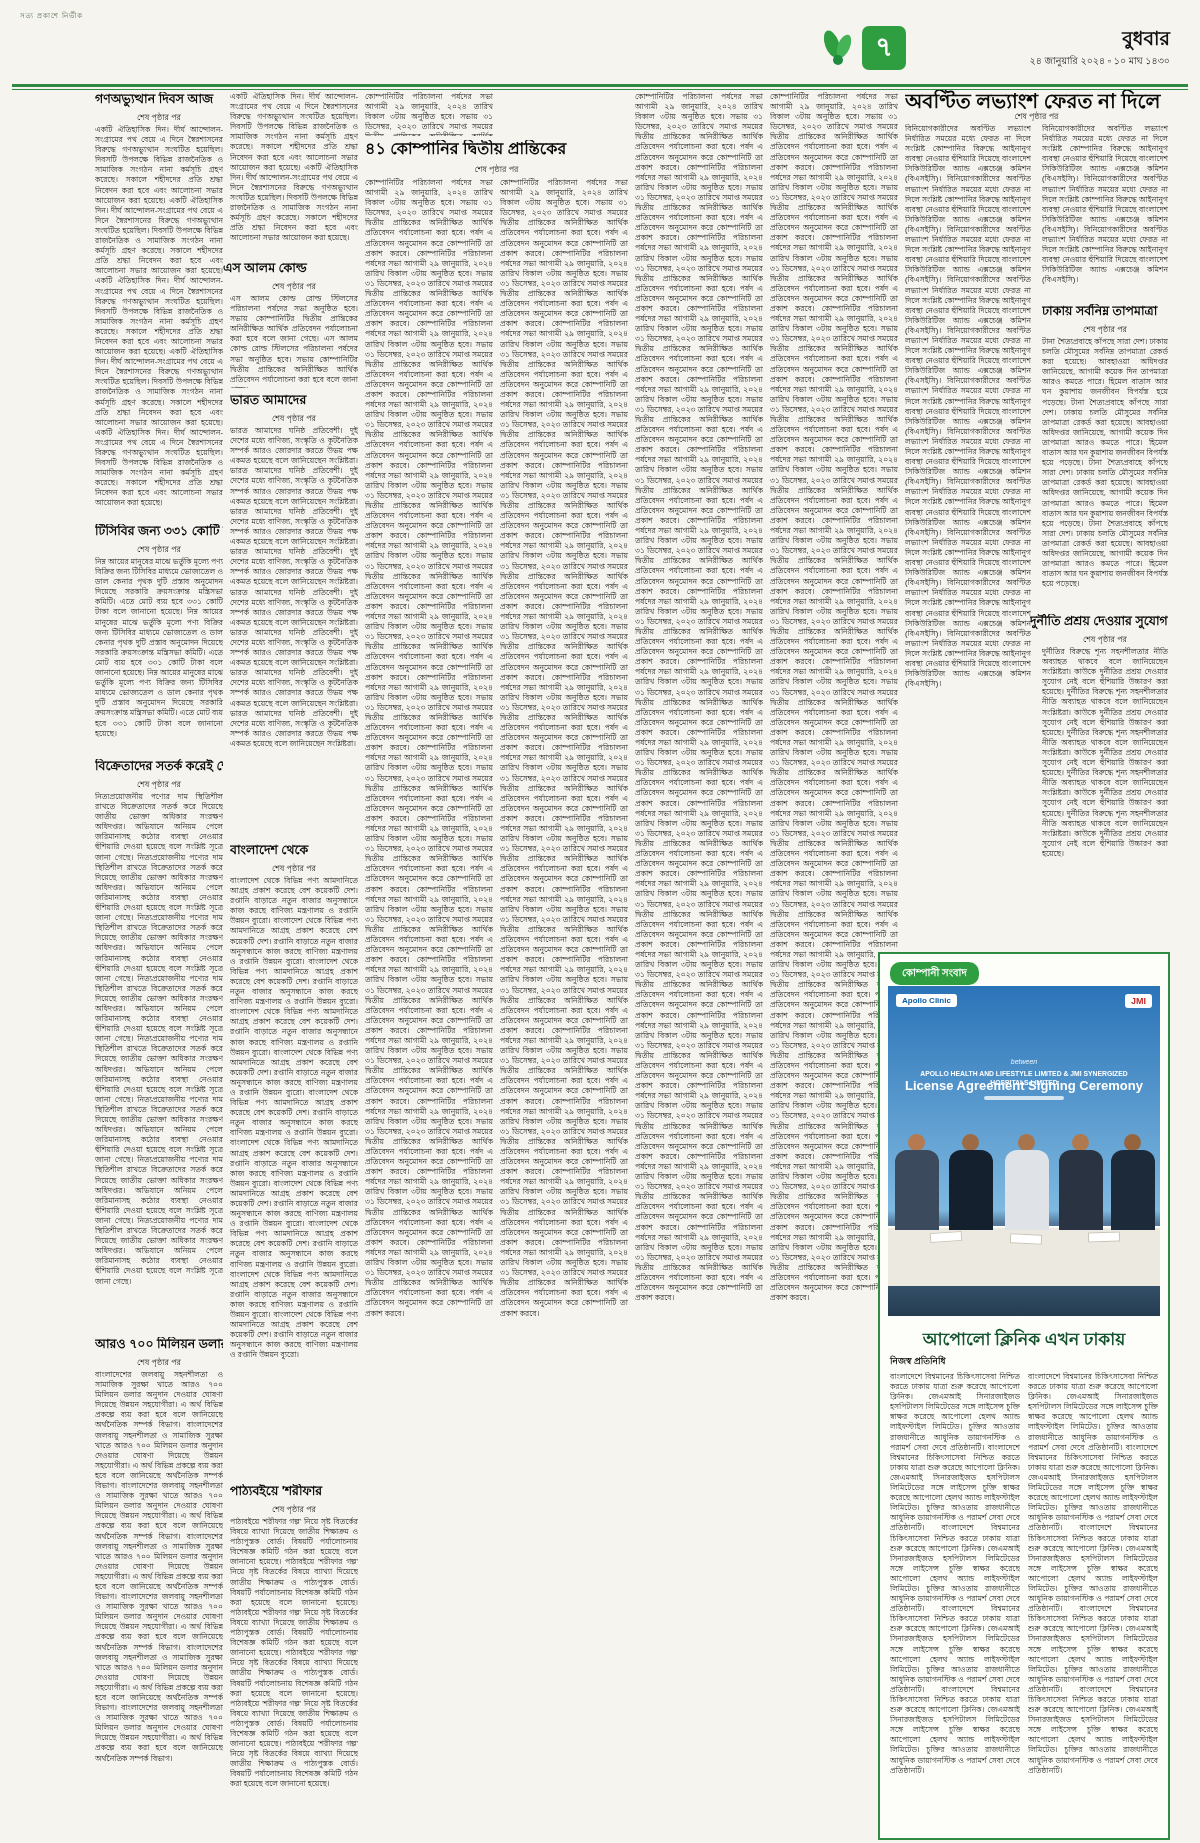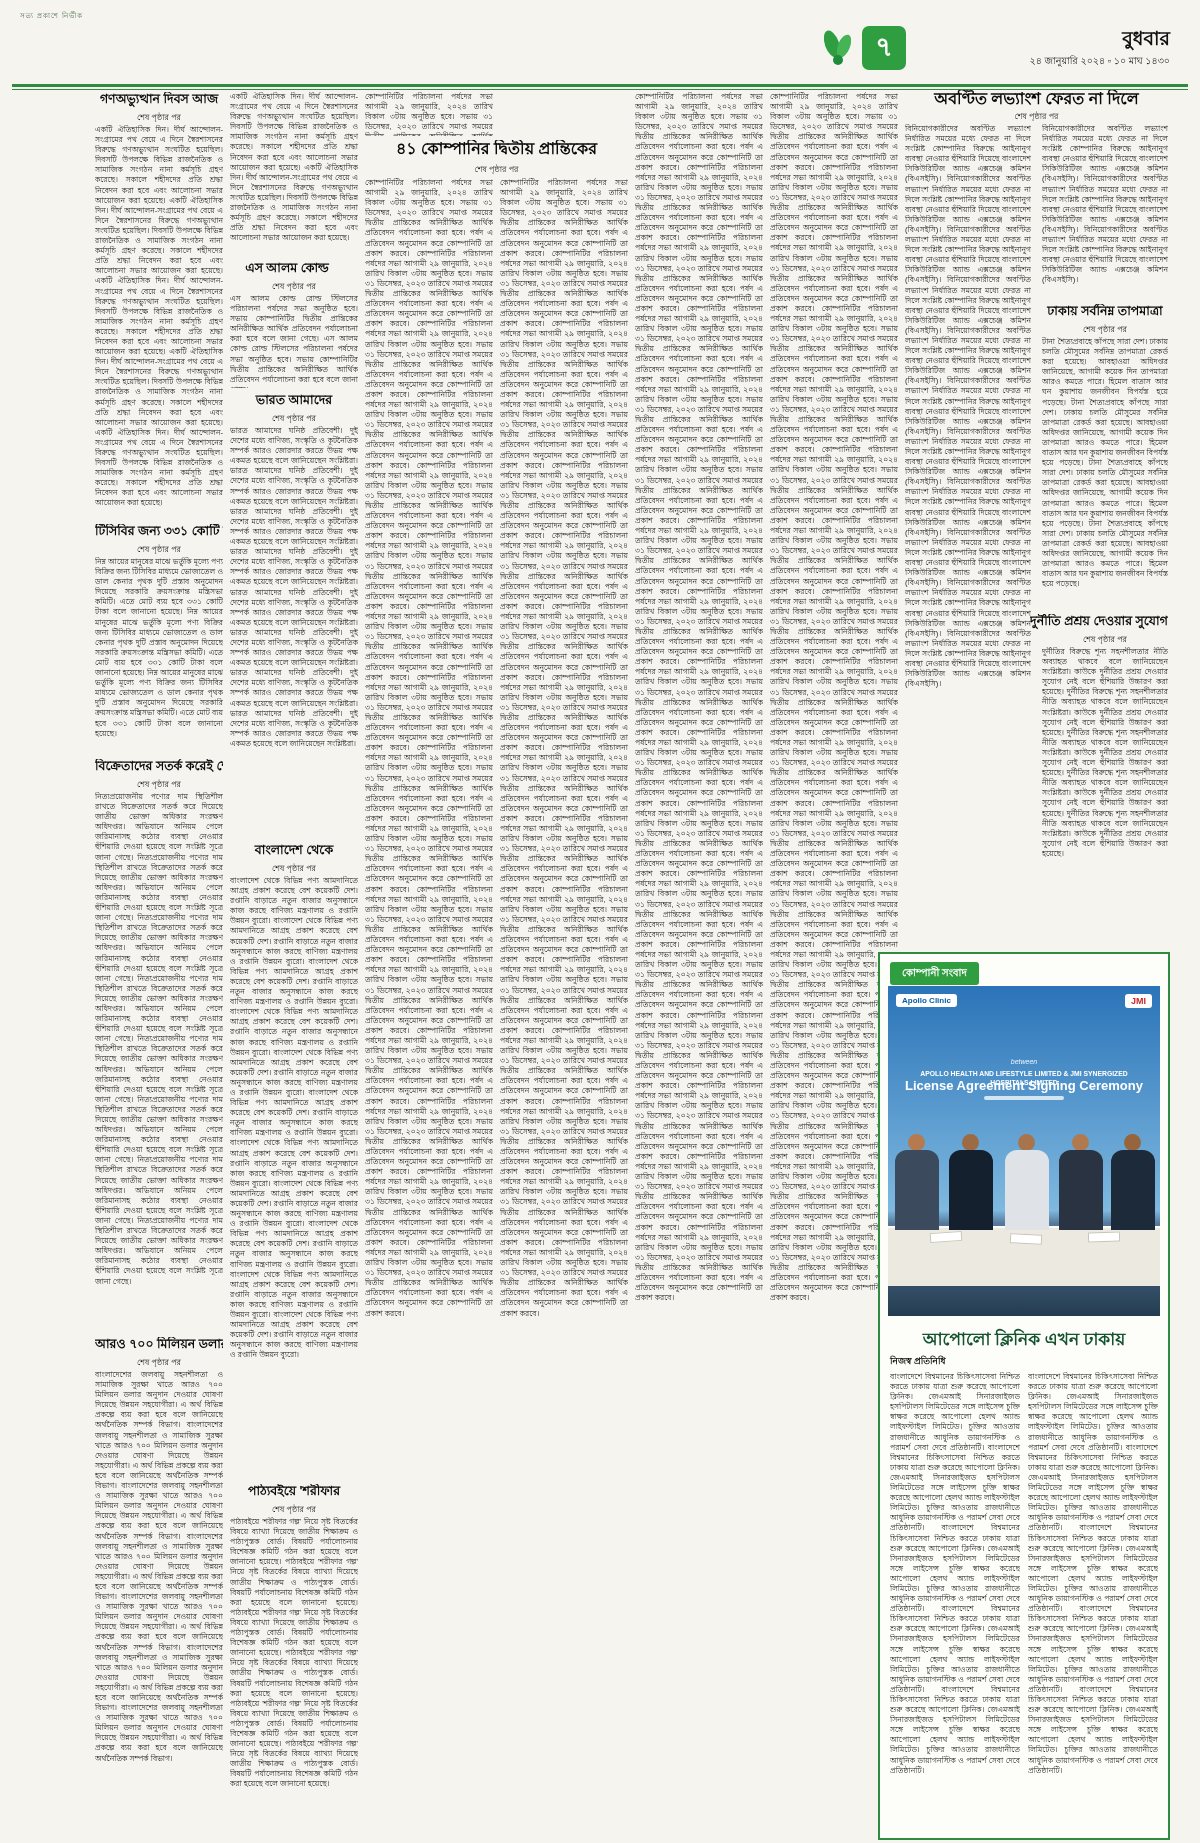--- a/index.html
+++ b/index.html
@@ -15,27 +15,27 @@
   .masthead{position:absolute;left:18px;top:22px;font-size:31px;font-weight:800;color:#1f8b3c;letter-spacing:0.5px;text-shadow:0 0 0.5px #1f8b3c;}
   .section-title{position:absolute;left:540px;top:24px;width:280px;font-size:31px;font-weight:800;color:#0c0c0c;text-align:center;white-space:nowrap;}
   .ornament{position:absolute;left:820px;top:26px;width:36px;height:44px;}
   .page-badge{position:absolute;left:862px;top:26px;width:44px;height:44px;background:#2f9e41;border-radius:7px;
     display:flex;align-items:center;justify-content:center;font-size:27px;font-weight:800;color:#ffffff;}
   .weekday{position:absolute;left:1020px;top:24px;width:150px;font-size:19px;font-weight:800;text-align:right;color:#111;}
   .dateline{position:absolute;left:960px;top:54px;width:210px;font-size:9.5px;text-align:right;color:#222;}
   .head-rule{position:absolute;left:12px;top:84px;width:1176px;height:3px;background:#2e8b3f;}
   .head-rule2{position:absolute;left:12px;top:89px;width:1176px;height:1px;background:#2e8b3f;}
   
-  .hl{position:absolute;overflow:hidden;font-weight:800;text-align:center;white-space:nowrap;color:#0a0a0a;line-height:1.15;}
-  .h12{font-size:12.5px;} .h14{font-size:16px;} .h16{font-size:16px;}
+  .hl{position:absolute;overflow:hidden;font-weight:800;white-space:nowrap;color:#0a0a0a;line-height:1.15;}
+  .h12{font-size:12.5px;} .h14{font-size:20px;} .h16{font-size:16px;}
   .ct{position:absolute;overflow:hidden;font-size:8px;font-weight:400;text-align:center;color:#1b1b1b;}
   .bd{position:absolute;overflow:hidden;font-size:7.6px;line-height:1.33;text-align:justify;color:#232323;word-break:break-word;}
   
   .cbox{position:absolute;left:878px;top:952px;width:292px;height:888px;background:#fdfdfa;border:2px solid #2e8b3f;box-sizing:border-box;}
-  .cbox-label{position:absolute;left:10px;top:8px;background:#2f9e41;color:#fff;font-size:10px;font-weight:800;padding:3px 12px;border-radius:3px;}
+  .cbox-label{position:absolute;left:10px;top:8px;background:#2f9e41;color:#fff;font-size:10px;font-weight:800;padding:3px 12px;border-radius:10px;}
   .photo{position:absolute;left:8px;top:32px;width:272px;height:330px;background:linear-gradient(180deg,#2b74b8 0%,#7fb9e0 68%,#55789a 72%,#243c50 100%);overflow:hidden;}
   .p-logo-l{position:absolute;left:8px;top:8px;background:#ffffff;border-radius:3px;padding:2px 6px;font-size:8px;font-weight:800;color:#0b5ea8;}
   .p-logo-r{position:absolute;right:8px;top:8px;background:#ffffff;border-radius:3px;padding:2px 6px;font-size:9px;font-weight:800;color:#c62828;}
   .p-title{position:absolute;left:0;top:52px;width:272px;text-align:center;color:#ffffff;font-size:13px;font-weight:800;margin-top:40px;}
   .p-between{position:absolute;left:0;top:72px;width:272px;text-align:center;color:#e9f3fb;font-size:7px;font-style:italic;}
   .p-parties{position:absolute;left:26px;top:84px;width:220px;text-align:center;color:#ffffff;font-size:6.8px;font-weight:700;line-height:1.3;}
   .p-datebar{position:absolute;left:96px;top:110px;width:80px;height:4px;background:rgba(255,255,255,0.75);border-radius:2px;}
   .p-table{position:absolute;left:0;top:240px;width:272px;height:58px;background:#ece9e1;border-top:2px solid #fbfaf6;}
   .doc{position:absolute;width:30px;height:8px;background:#ffffff;border:0.5px solid #c9c4b8;}
   .person{position:absolute;width:46px;height:100px;top:148px;}

